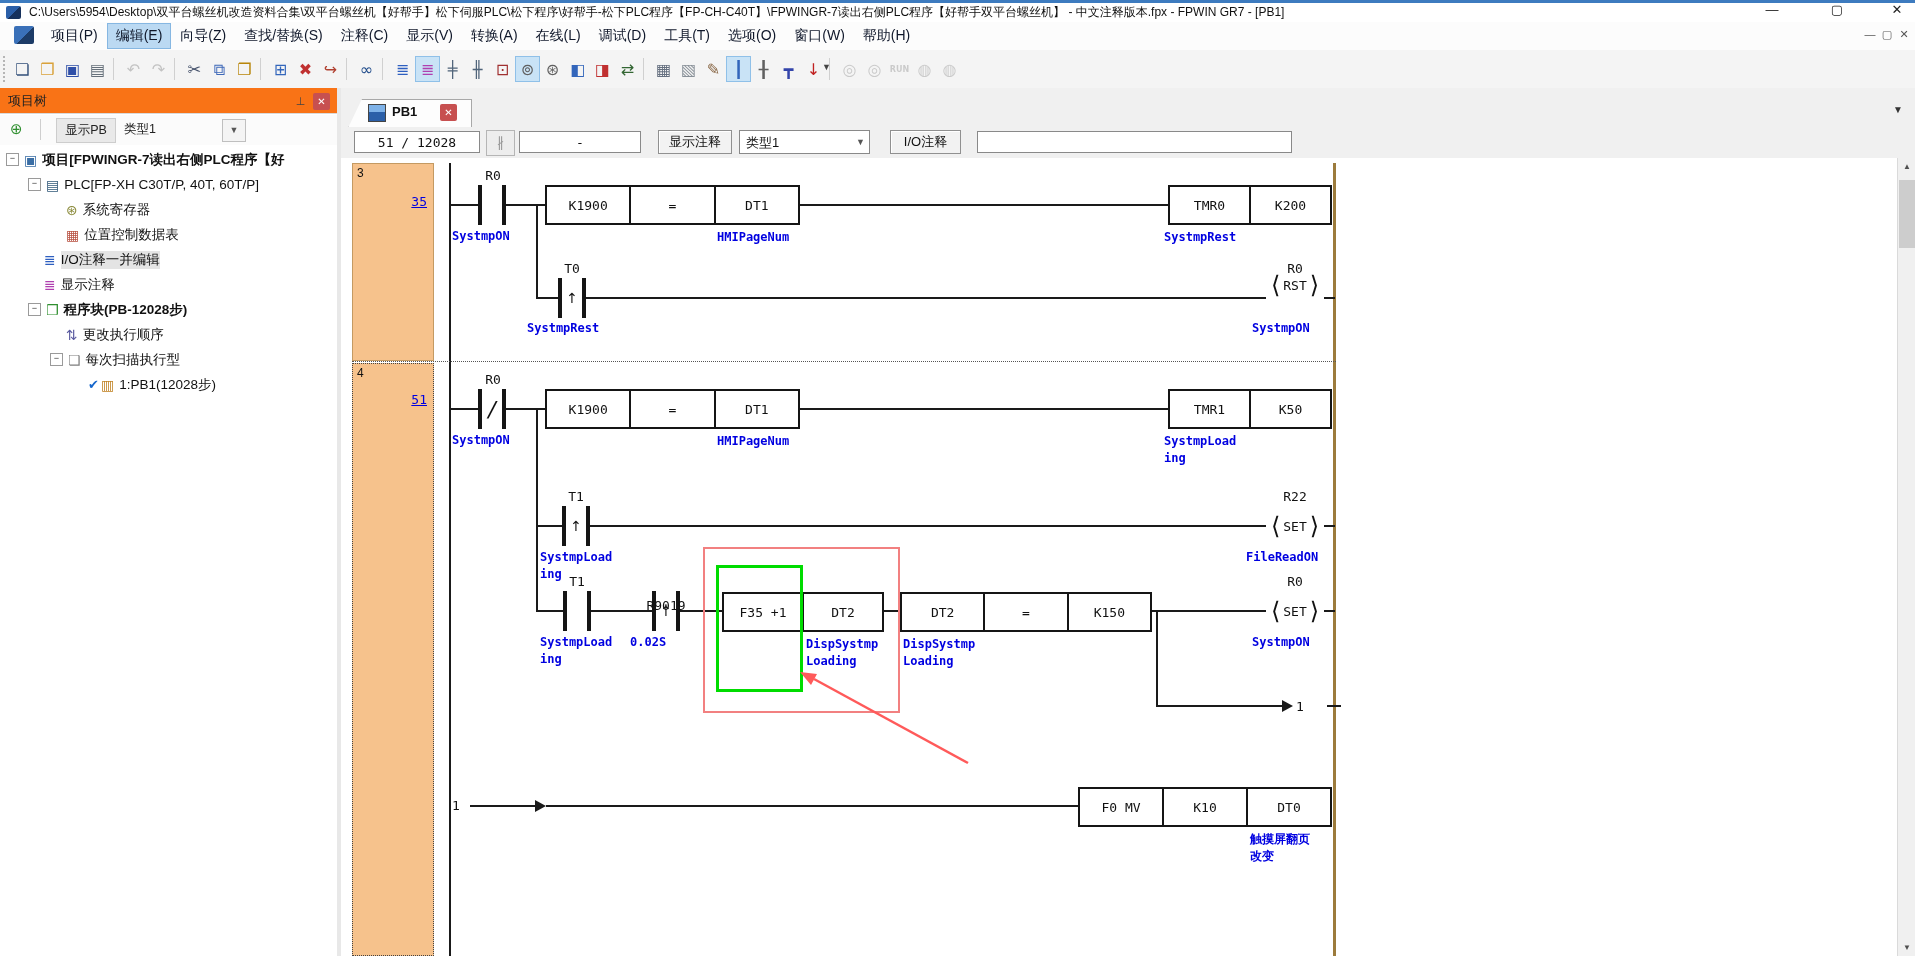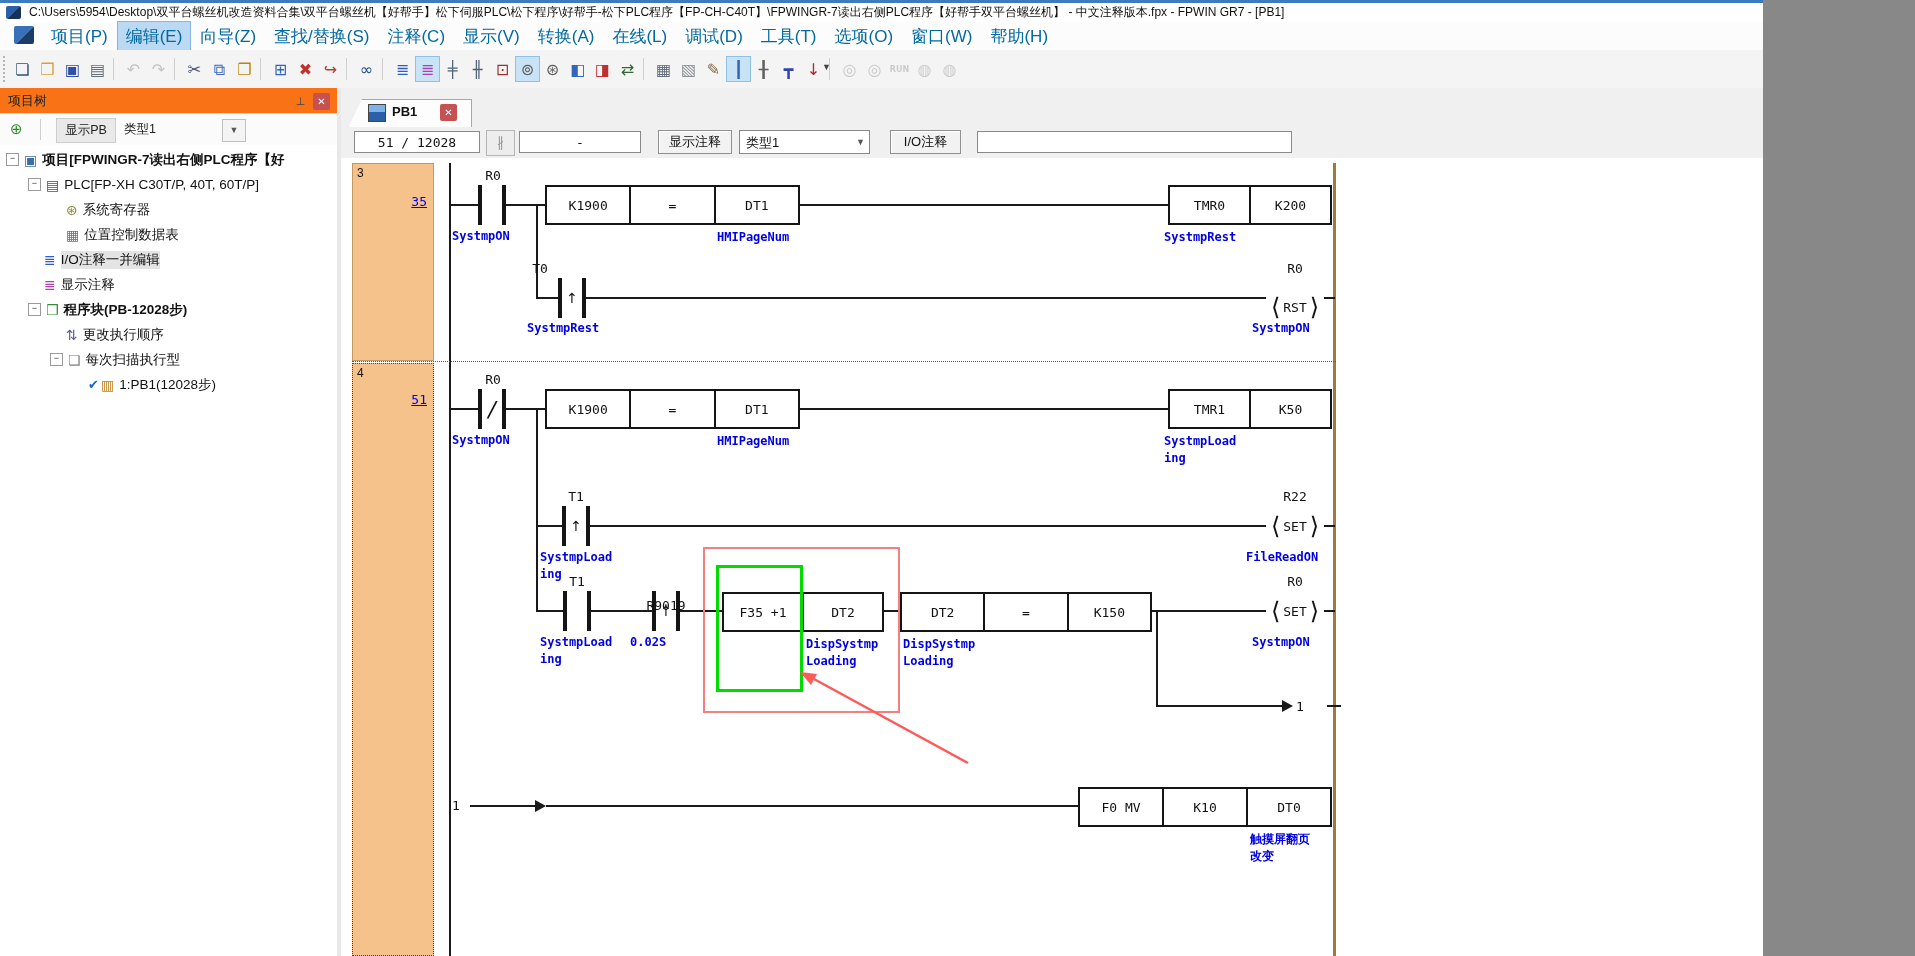--- a/index.html
+++ b/index.html
@@ -1,28 +1,28 @@
 <!DOCTYPE html>
 <html><head>
 <meta charset="utf-8">
 <style>
   html,body{margin:0;padding:0;background:#888;}
-  .screen{position:relative;width:1763px;height:956px;background:#fff;overflow:hidden;
+  .screen{position:relative;width:1915px;height:956px;background:#fff;overflow:hidden;
           font-family:"Liberation Sans","DejaVu Sans",sans-serif;}
   .abs{position:absolute;}
   
   .topline{position:absolute;left:0;top:0;width:1915px;height:3px;background:#3D7BBF;}
   .titlebar{position:absolute;left:0;top:3px;width:1915px;height:19px;background:#fff;
             display:flex;align-items:center;font-size:12px;color:#111;}
   .appicon{width:15px;height:13px;margin:0 8px 0 6px;background:linear-gradient(135deg,#2b5fa8 50%,#16315c 50%);border-radius:2px;}
   .winbtn{position:absolute;top:0;width:30px;height:19px;text-align:center;font-size:13px;color:#222;line-height:19px;}
   .menubar{position:absolute;left:0;top:22px;width:1915px;height:28px;background:#FCFCFC;border-bottom:1px solid #E4E4E4;}
   .menuicon{position:absolute;left:14px;top:4px;width:20px;height:18px;background:linear-gradient(135deg,#3a70b8 55%,#1c3b66 55%);border-radius:2px;}
   .mitems{position:absolute;left:42px;top:0;height:28px;display:flex;align-items:center;}
-  .mitem{padding:4px 9px;font-size:17px;color:#0369a1;}
+  .mitem{padding:4px 9px;font-size:14px;color:#0f172a;}
   .mitem.active{background:#BBD9F2;border:1px solid #86B7E2;padding:3px 8px;}
   .mdibtn{position:absolute;top:28px;font-size:11px;color:#555;width:16px;text-align:center;}
   
   .toolbar{position:absolute;left:0;top:50px;width:1915px;height:38px;background:#F4F4F4;border-bottom:1px solid #D9D9D9;}
   .tgrip{position:absolute;left:3px;top:6px;width:4px;height:26px;border-left:2px dotted #B5B5B5;}
   .ticons{position:absolute;left:10px;top:5px;display:flex;align-items:center;height:28px;}
   .ticon{width:25px;height:26px;display:flex;align-items:center;justify-content:center;font-size:16px;font-family:"DejaVu Sans",sans-serif;}
   .ticon.active{background:#C9E3F6;border:1px solid #8FC0E8;width:23px;height:24px;}
   .ticon.disabled{opacity:.45;}
   .ticon.runtxt{font-size:8px;font-weight:bold;letter-spacing:0;}
@@ -307,24 +307,24 @@
 
   <div class="wire" style="left:800px;top:204px;width:368px;height:2px;"></div>
   <div class="lbox" style="left:1168px;top:185px;width:164px;height:40px;">
     <span>TMR0</span>
     <span>K200</span>
   </div>
   <div class="cmt" style="left:1164px;top:229px;">SystmpRest</div>
 
   <div class="wire" style="left:538px;top:297px;width:20px;height:2px;"></div>
   <div class="contact rise" style="left:558px;top:278px;"></div>
-  <div class="lbl" style="left:517px;top:261px;width:46px;">T0</div>
+  <div class="lbl" style="left:549px;top:261px;width:46px;">T0</div>
   <div class="cmt" style="left:527px;top:320px;">SystmpRest</div>
   <div class="wire" style="left:586px;top:297px;width:680px;height:2px;"></div>
-  <div class="coil" style="left:1266px;top:288px;">
+  <div class="coil" style="left:1266px;top:266px;">
     <span>RST</span>
   </div>
   <div class="lbl" style="left:1266px;top:261px;width:58px;">R0</div>
   <div class="cmt" style="left:1252px;top:320px;">SystmpON</div>
   <div class="wire" style="left:1324px;top:297px;width:11px;height:2px;"></div>
 
   <div class="dotline" style="left:352px;top:361px;width:984px;"></div>
   <div class="margin-cell selected" style="top:363px;height:593px;">
     <span class="rungno">4</span>
     <span class="stepno" style="top:28px;">51</span>

